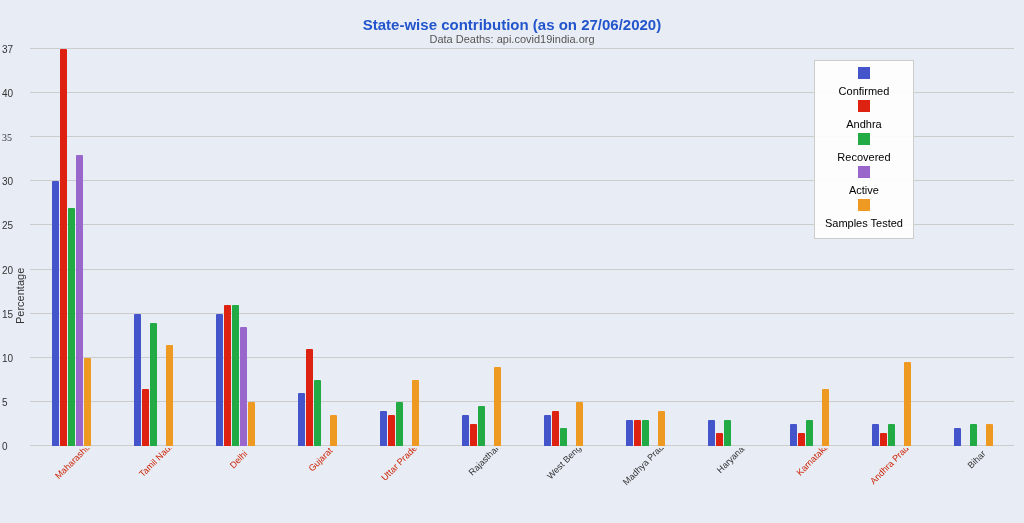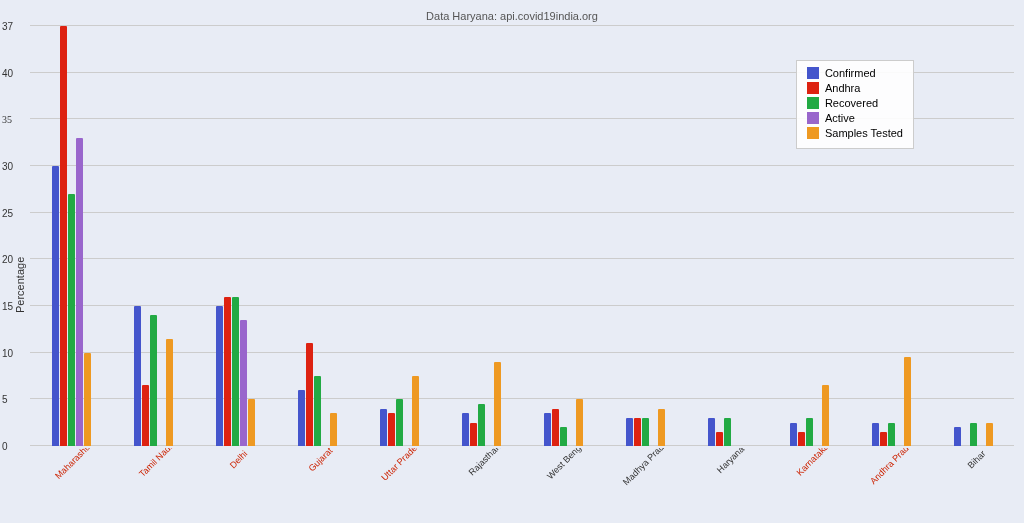--- a/index.html
+++ b/index.html
@@ -132,20 +132,21 @@
       background: rgba(255,255,255,0.9);
       border: 1px solid #ccc;
       padding: 6px 10px;
       font-size: 11px;
     }
     .legend-item {
       display: flex;
       align-items: center;
       gap: 6px;
       margin-bottom: 3px;
+      flex-direction: column;
     }
     .legend-color {
       width: 12px;
       height: 12px;
       display: inline-block;
     }
     .logo-area {
       position: absolute;
       top: 10px;
       right: 10px;
@@ -170,21 +171,22 @@
     .logo-text {
       font-size: 9px;
       color: #333;
       line-height: 1.3;
     }
   </style>
 </head>
 <body>
 
 <div class="chart-container">
-  <p class="chart-subtitle">Data Haryana: api.covid19india.org</p>
+  <h2 class="chart-title">State-wise contribution (as on 27/06/2020)</h2>
+  <p class="chart-subtitle">Data Deaths: api.covid19india.org</p>
 
 
   <div class="chart-area">
     <div class="y-axis-label">Percentage</div>
     <div class="plot-area">
       <div class="grid-and-bars" id="grid-bars">
 
       <div class="gridline" style="bottom: 0%;">
             <span class="y-tick-label">0</span>
           </div>

